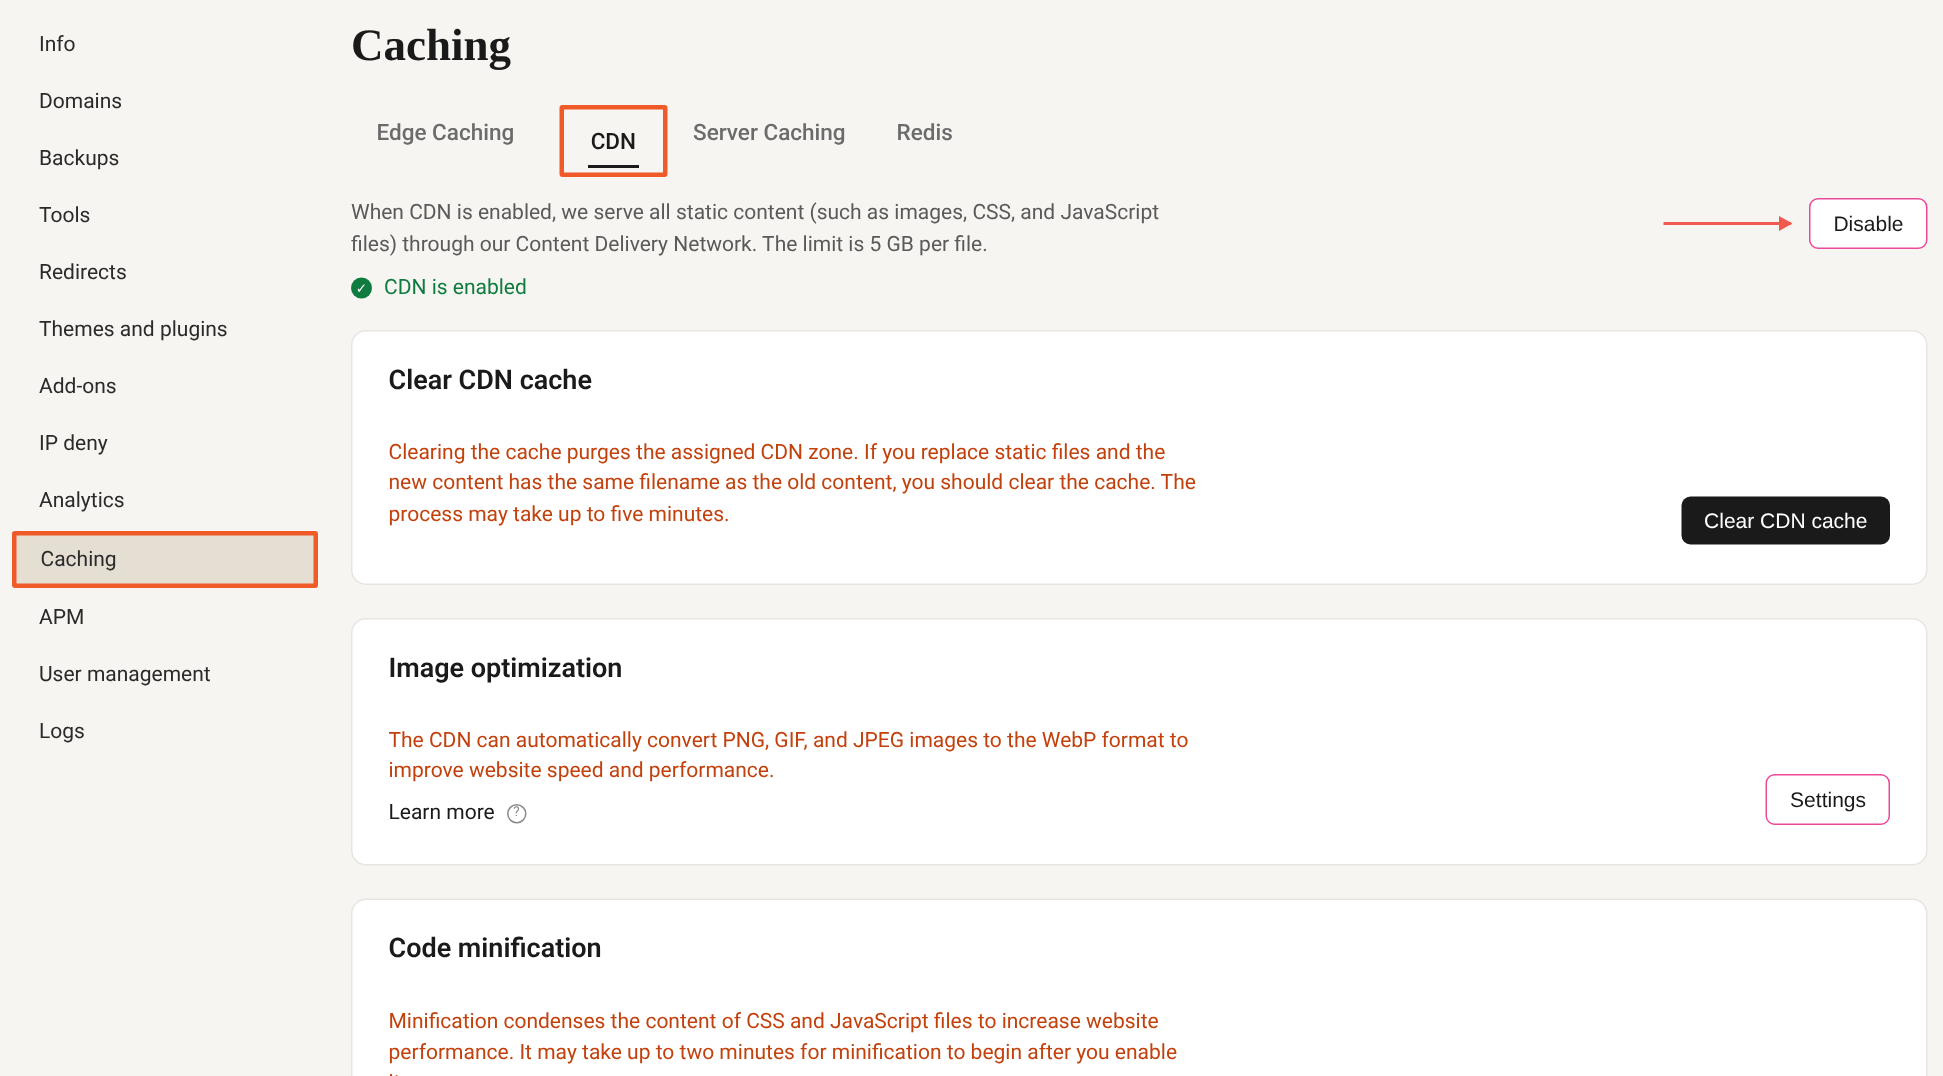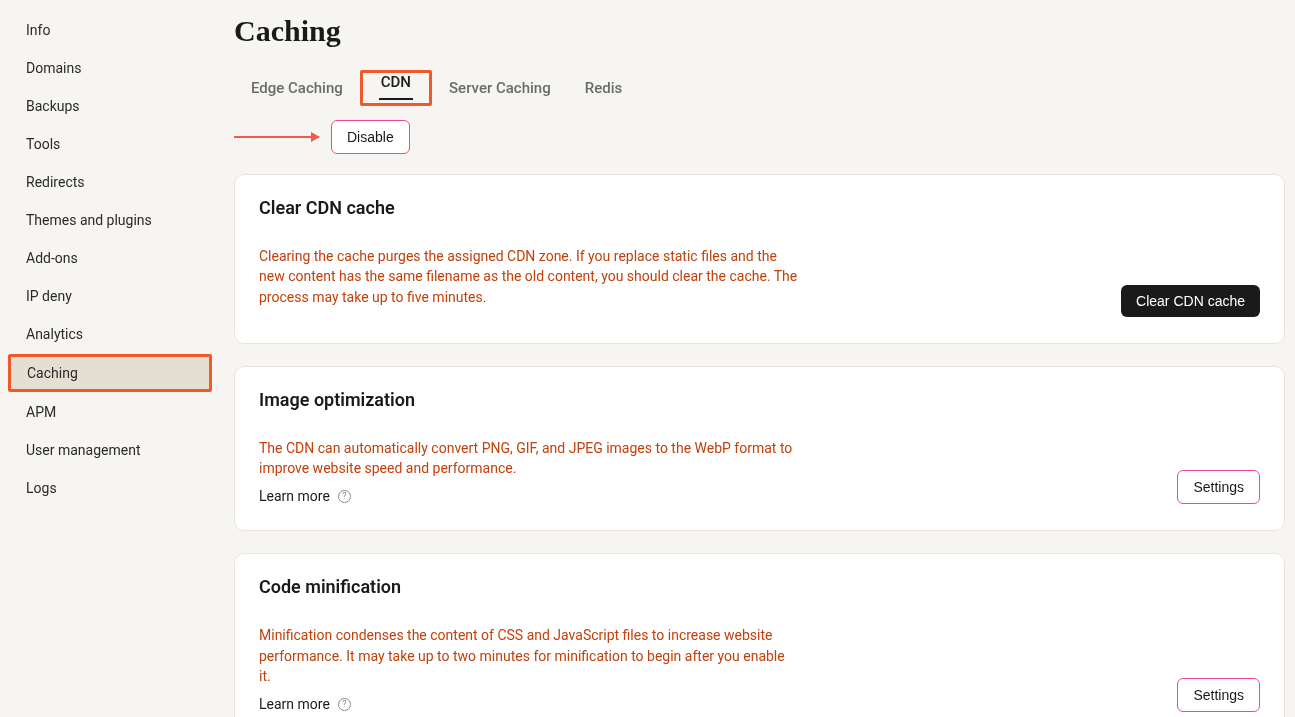--- a/index.html
+++ b/index.html
@@ -55,21 +55,22 @@
       font-size: 15px;
       color: #6b6b6b;
       cursor: pointer;
       position: relative;
       font-weight: 500;
     }
     .tab.active {
       color: #1a1a1a;
       border: 3px solid #ef5a28;
       border-radius: 2px;
-      padding: 0 18px;
+      padding: 12px 18px;
+      margin-left: 13px;
     }
     .tab.active::after {
       content: '';
       position: absolute;
       bottom: 3px;
       left: 16px;
       right: 16px;
       height: 2px;
       background: #1a1a1a;
     }
@@ -206,20 +207,27 @@
   <h1 class="page-title">Caching</h1>
 
   <div class="tabs">
     <div class="tab">Edge Caching</div>
     <div class="tab active">CDN</div>
     <div class="tab">Server Caching</div>
     <div class="tab">Redis</div>
   </div>
 
   <div class="intro-row">
+    <div>
+      <p class="intro-text">When CDN is enabled, we serve all static content (such as images, CSS, and JavaScript files) through our Content Delivery Network. The limit is 5 GB per file.</p>
+      <div class="status-row">
+        <span class="check-icon">✓</span>
+        <span>CDN is enabled</span>
+      </div>
+    </div>
     <div class="disable-wrap">
       <div class="arrow-annotation"></div>
       <button class="btn">Disable</button>
     </div>
   </div>
 
   <div class="card">
     <div class="card-content">
       <h2 class="card-title">Clear CDN cache</h2>
       <p class="card-desc">Clearing the cache purges the assigned CDN zone. If you replace static files and the new content has the same filename as the old content, you should clear the cache. The process may take up to five minutes.</p>

